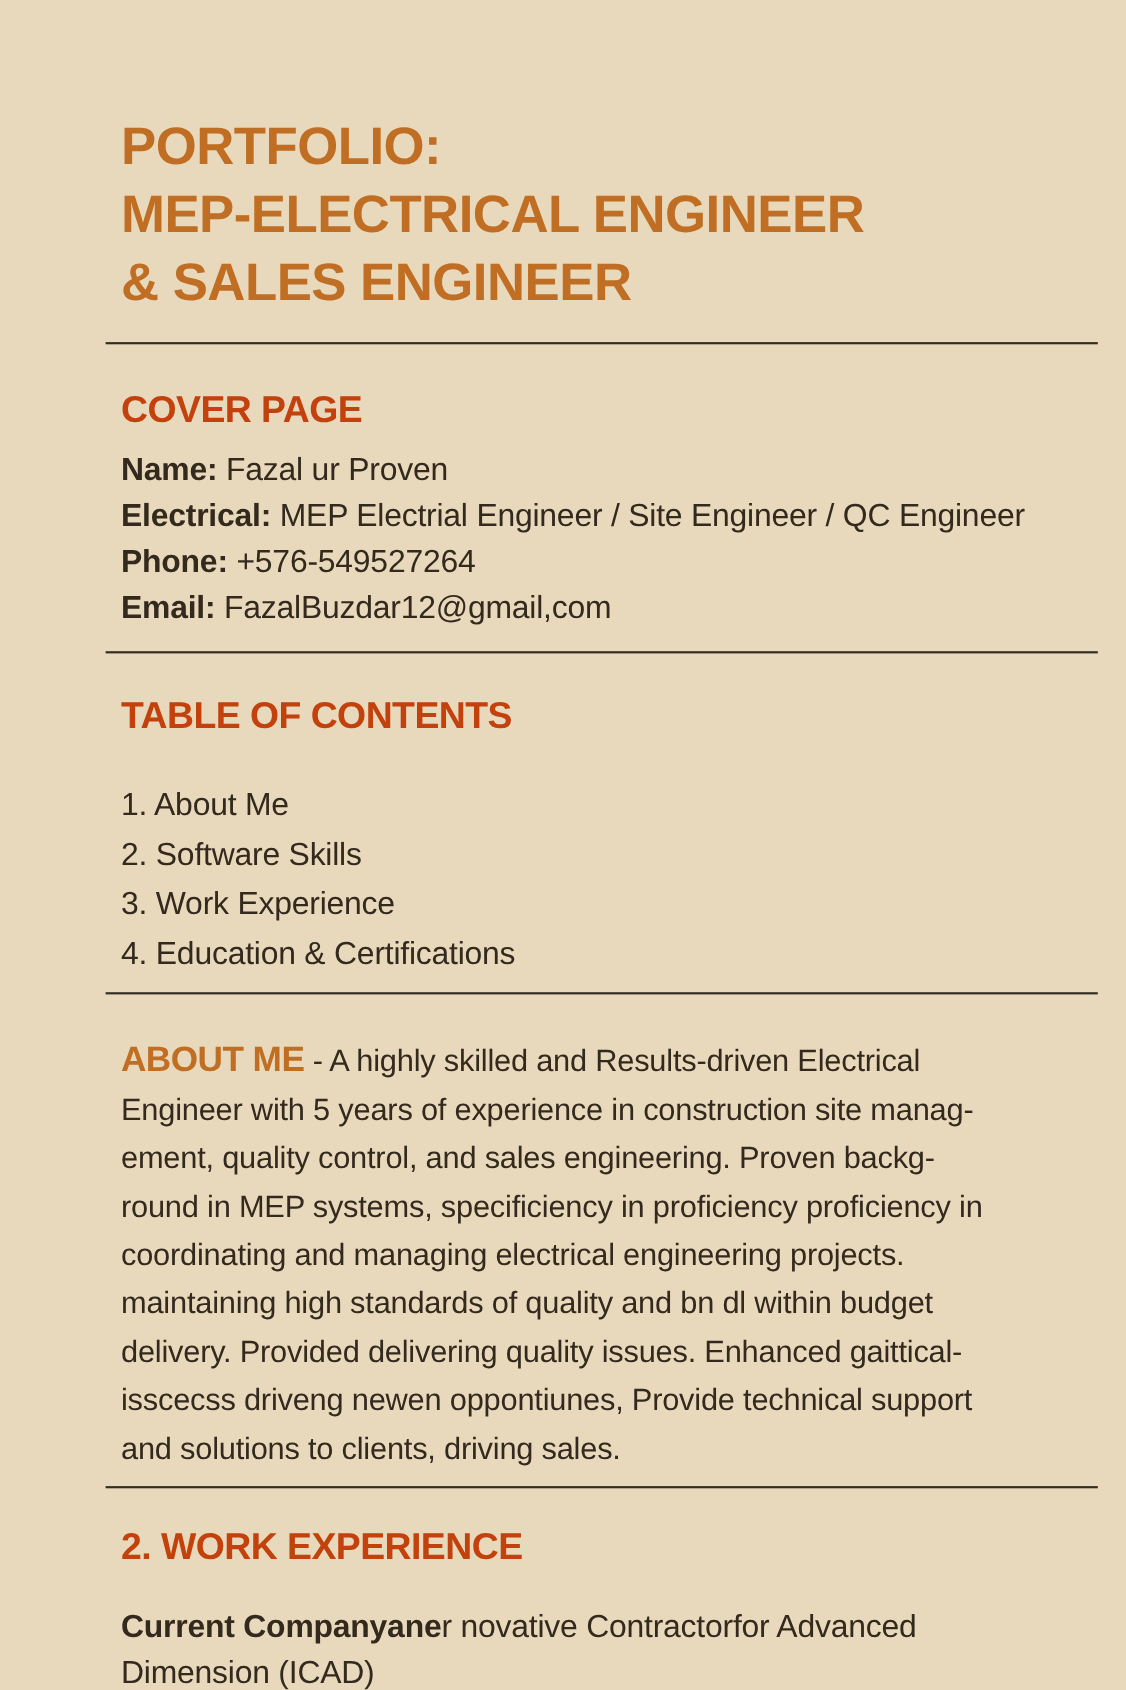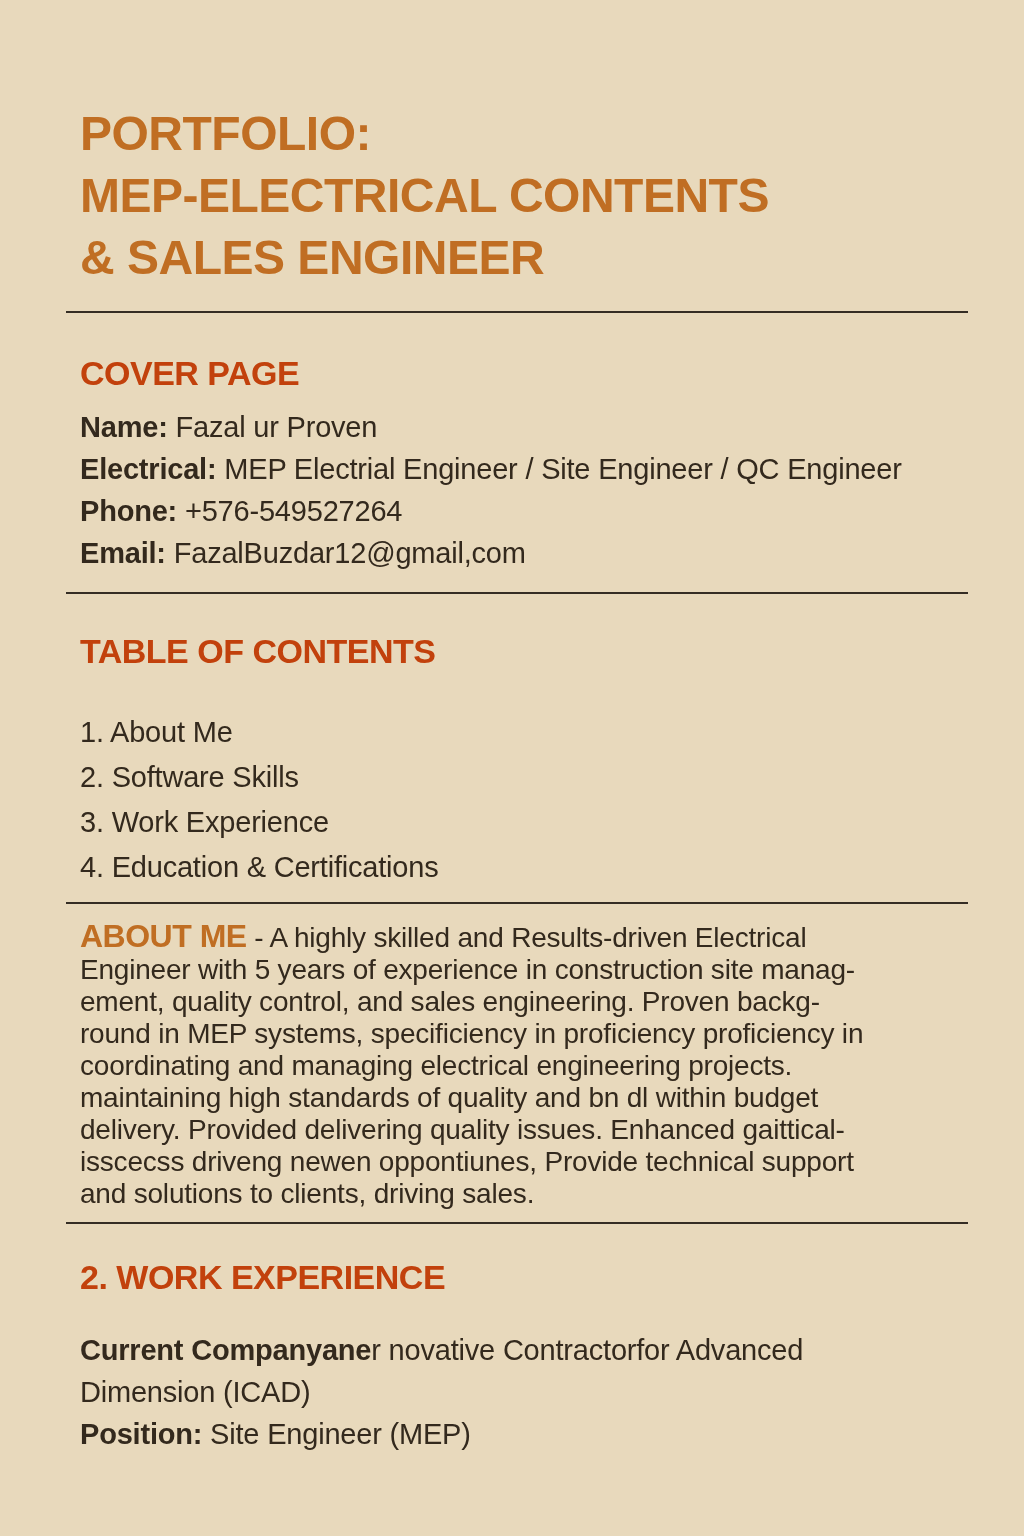--- a/index.html
+++ b/index.html
@@ -11,21 +11,21 @@
     height: 1536px;
     background: #e8d9bc;
     color: #33291d;
     font-family: "Liberation Sans", sans-serif;
     overflow: hidden;
   }
   .content {
     box-sizing: border-box;
     width: 880px;
     height: 1536px;
-    padding: 103px 10px 0 80px;
+    padding: 103px 10px 0 110px;
   }
   
   .doc-title .title-line {
     font-size: 48px;
     font-weight: 700;
     line-height: 62px;
     letter-spacing: -0.5px;
     color: #c06e23;
     white-space: nowrap;
   }
@@ -65,23 +65,23 @@
   
   .toc-list {
     margin-top: 39px;
     font-size: 29px;
     line-height: 45px;
     letter-spacing: -0.2px;
   }
   .toc-item { white-space: nowrap; }
   
   .about-section {
-    margin-top: 16px;
+    margin-top: 37px;
     font-size: 28px;
-    line-height: 32px;
+    line-height: 44px;
     letter-spacing: -0.2px;
   }
   .about-line { white-space: nowrap; }
   .about-heading {
     color: #c06e23;
     font-weight: 700;
     font-size: 32px;
     letter-spacing: -0.5px;
   }
   
@@ -100,21 +100,21 @@
   }
   .bold-label { font-weight: 700; }
 </style>
 </head>
 <body>
 
 <div class="content">
 
   <div class="doc-title">
     <div class="title-line">PORTFOLIO:</div>
-    <div class="title-line">MEP-ELECTRICAL CONTENTS</div>
+    <div class="title-line">MEP-ELECTRICAL ENGINEER</div>
     <div class="title-line">&amp; SALES ENGINEER</div>
   </div>
 
   <hr class="divider divider-1">
 
   <div class="section-heading cover-heading">COVER PAGE</div>
 
   <div class="cover-fields">
     <div class="field-line"><span class="field-label">Name:</span> <span>Fazal ur Proven</span></div>
     <div class="field-line"><span class="field-label">Electrical:</span> <span>MEP Electrial Engineer / Site Engineer / QC Engineer</span></div>

